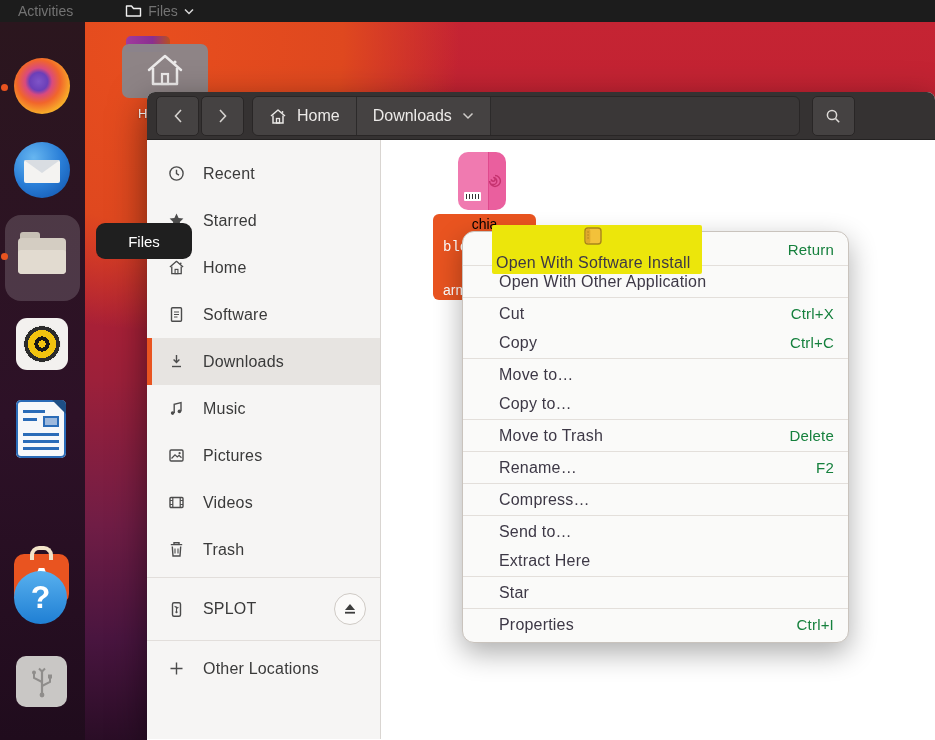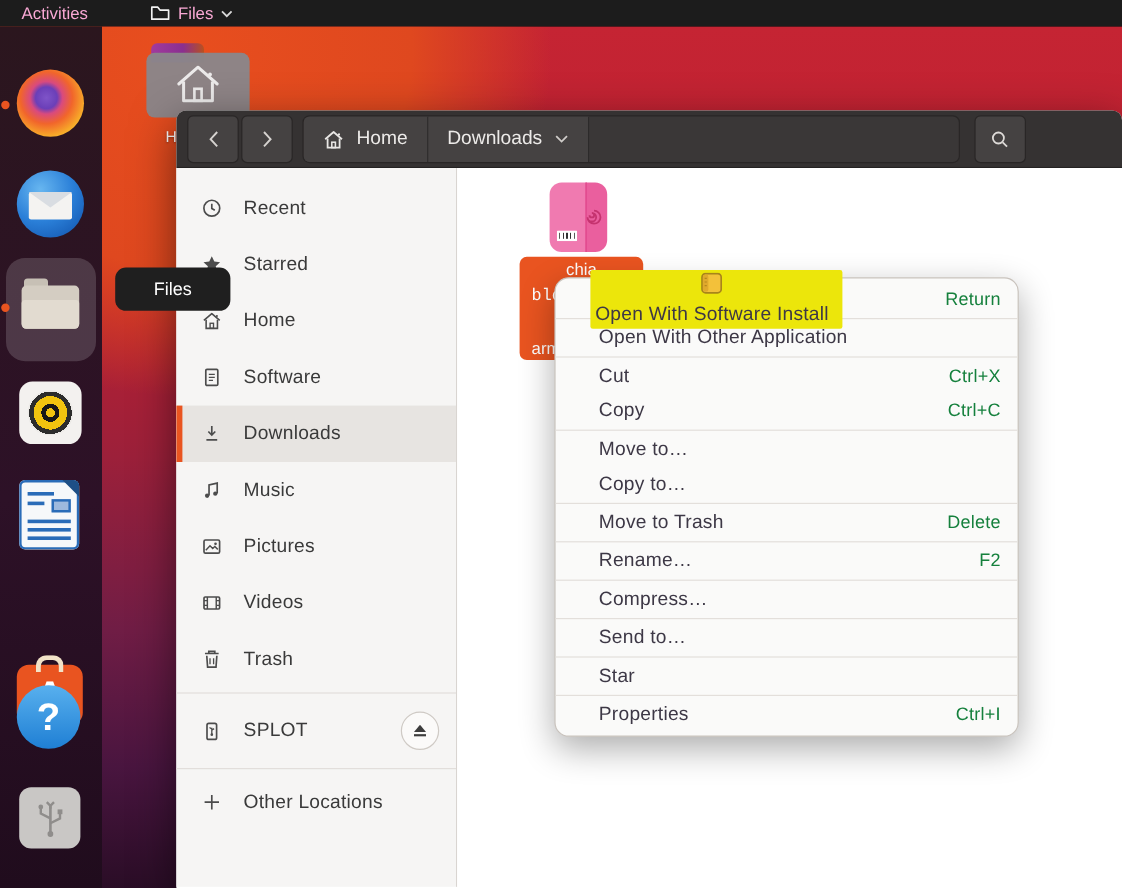--- a/index.html
+++ b/index.html
@@ -9,21 +9,21 @@
 
   
   .wallpaper { position:absolute; left:0; top:22px; width:935px; height:718px;
     background:
       radial-gradient(ellipse 430px 400px at 150px 20px, #e84e1e 0%, #df481f 45%, rgba(220,70,30,0) 72%),
       linear-gradient(180deg, #c52433 0%, #bd2031 28%, #9c203a 50%, #701d45 70%, #49153f 86%, #2a0d26 100%);
   }
 
   
   .topbar { position:absolute; left:0; top:0; width:935px; height:22px; background:#1c1c1c;
-    display:flex; align-items:center; color:#f9a8d4; font-size:14px; z-index:50; }
+    display:flex; align-items:center; color:#737373; font-size:14px; z-index:50; }
   .activities { margin-left:18px; cursor:default; }
   .appmenu { margin-left:52px; display:flex; align-items:center; gap:6px; }
   .appmenu svg { display:block; }
 
   
   .desktop-icon { position:absolute; left:122px; top:36px; width:90px; z-index:2; }
   .desktop-icon .flap { position:absolute; left:4px; top:0; width:44px; height:16px;
     border-radius:5px 5px 0 0; background:linear-gradient(90deg,#a13a9e,#8a2f90 60%,#b8511f); }
   .desktop-icon .fbody { position:absolute; left:0; top:8px; width:86px; height:54px;
     border-radius:7px; background:rgba(138,134,138,0.96); }
@@ -108,21 +108,21 @@
     background:linear-gradient(90deg, #f07ab0 0 62%, #ea5f9e 62% 100%); }
   .deb-icon .seam { position:absolute; left:62%; top:0; width:1px; height:100%; background:#e0498d; }
   .deb-icon .barcode { position:absolute; left:6px; bottom:9px; width:17px; height:9px; background:#fff;
     border-radius:1px;
     background-image:repeating-linear-gradient(90deg,#333 0 1px, transparent 1px 3px);
     background-position:2px 2px; background-size:13px 5px; background-repeat:no-repeat, repeat;
     background-color:#fff; }
   .deb-icon svg { position:absolute; right:3px; top:21px; }
   .file-label { position:absolute; left:52px; top:74px; width:103px; height:86px; background:#e95420;
     border-radius:6px; color:#fff; font-size:14px; }
-  .file-label .l1 { position:absolute; left:0; top:2px; width:100%; text-align:center; color:#ffffff; }
+  .file-label .l1 { position:absolute; left:0; top:2px; width:100%; text-align:center; color:#000000; }
   .file-label .l2 { position:absolute; left:10px; top:25px;font-family:Liberation Mono, monospace; }
   .file-label .l3 { position:absolute; left:10px; top:68px; }
 
   
   .menu { position:absolute; left:462px; top:231px; width:387px; z-index:40; background:#fafaf9;
     border:1px solid #c9c3bd; border-radius:12px; padding:3px 0;
     box-shadow:0 10px 28px rgba(0,0,0,.32); font-size:16px; color:#3d3846; letter-spacing:.2px; }
   .mi { height:29px; display:flex; align-items:center; padding:0 14px 0 36px; }
   .mi-sc { margin-left:auto; color:#15803d; font-size:15px; }
   .msep { height:1px; background:#e3dfdb; margin:1px 0; }
@@ -414,20 +414,24 @@
     <div class="msep"></div>
     <div class="mi">
       <span>Compress…</span>
       <span class="mi-sc"></span>
     </div>
     <div class="msep"></div>
     <div class="mi">
       <span>Send to…</span>
       <span class="mi-sc"></span>
     </div>
+    <div class="mi">
+      <span>Extract Here</span>
+      <span class="mi-sc"></span>
+    </div>
     <div class="msep"></div>
     <div class="mi">
       <span>Star</span>
       <span class="mi-sc"></span>
     </div>
     <div class="msep"></div>
     <div class="mi">
       <span>Properties</span>
       <span class="mi-sc">Ctrl+I</span>
     </div>

